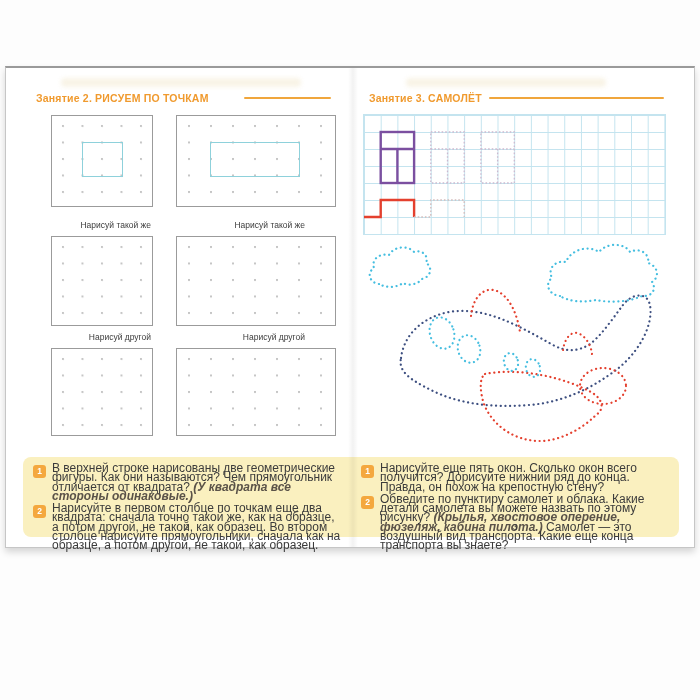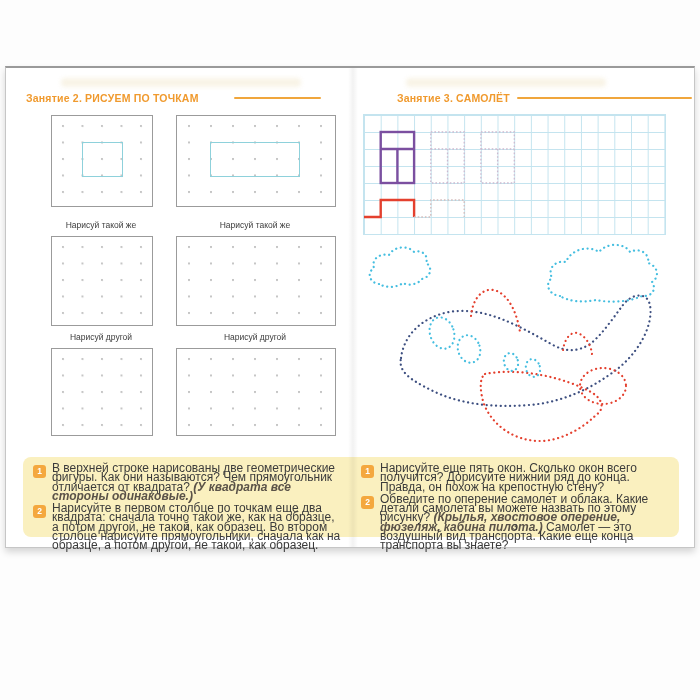--- a/index.html
+++ b/index.html
@@ -11,39 +11,39 @@
   .gutter{position:absolute;left:342px;top:0;width:10px;height:100%;
           background:linear-gradient(to right,rgba(0,0,0,0) ,rgba(0,0,0,0.05) 50%,rgba(0,0,0,0));}
   
   .ghost{position:absolute;height:9px;border-radius:4px;background:#e8d7a8;opacity:.28;filter:blur(2px);}
   .ghost-left{left:55px;top:10px;width:240px;}
   .ghost-right{left:400px;top:10px;width:200px;}
 
   .header{position:absolute;display:flex;align-items:center;height:14px;}
   .header .htxt{color:#f09a2e;font-size:10.5px;font-weight:bold;letter-spacing:.2px;white-space:nowrap;}
   .header .rule{flex:1;border-top:2px solid #f0a63c;margin-left:7px;border-radius:1px;}
-  .header.hl{left:20px;top:23px;width:295px;gap:28px;}
-  .header.hr{left:363px;top:23px;width:295px;margin-left:28px;}
+  .header.hl{left:30px;top:23px;width:295px;gap:28px;}
+  .header.hr{left:363px;top:23px;width:295px;}
 
   
   .box{position:absolute;background:#ffffff;border:1.5px solid #9b9b9b;}
   .dots5{background-image:radial-gradient(circle at 2px 2px,#c6c6c6 1.2px,rgba(0,0,0,0) 1.5px);
          background-size:19.5px 16.5px;background-position:9px 8px;}
   .dots7{background-image:radial-gradient(circle at 2px 2px,#c6c6c6 1.2px,rgba(0,0,0,0) 1.5px);
          background-size:22px 16.5px;background-position:10px 8px;}
   .b1a{left:45px;top:47px;width:100px;height:90px;}
   .b1b{left:170px;top:47px;width:158px;height:90px;}
   .b2a{left:45px;top:168px;width:100px;height:88px;}
   .b2b{left:170px;top:168px;width:158px;height:88px;}
   .b3a{left:45px;top:280px;width:100px;height:86px;}
   .b3b{left:170px;top:280px;width:158px;height:86px;}
   .shape{position:absolute;border:1.6px solid #8ed1db;}
   .shape.sq{left:29.5px;top:25.5px;width:39px;height:33px;}
   .shape.rect{left:33px;top:25.5px;width:88px;height:33px;}
-  .boxlabel{position:absolute;width:100px;text-align:center;font-size:8.5px;color:#3d3d3d;}
+  .boxlabel{position:absolute;width:100px;text-align:right;font-size:8.5px;color:#3d3d3d;}
   .l2a{left:45px;top:152px;}  .l2b{left:199px;top:152px;}
   .l3a{left:45px;top:264px;}  .l3b{left:199px;top:264px;}
 
   
   .grid{position:absolute;left:357px;top:46px;width:301px;height:119px;
         border:1px solid #c4e4ef;
         background-image:linear-gradient(to right,#c4e4ef 1px,rgba(0,0,0,0) 1px),
                          linear-gradient(to bottom,#c4e4ef 1px,rgba(0,0,0,0) 1px);
         background-size:16.7px 17px;}
   .grid svg{position:absolute;left:0;top:0;}
@@ -159,21 +159,21 @@
         </div>
         <div class="pnum">2</div>
       </div>
       <div class="tcol">
         <div class="task">
           <div class="badge">1</div>
           <div class="ttext"><span>Нарисуйте еще пять окон. Сколько окон всего получится? Дорисуйте нижний ряд до конца. Правда, он похож на крепостную стену?</span></div>
         </div>
         <div class="task">
           <div class="badge">2</div>
-          <div class="ttext"><span>Обведите по оперение самолет и облака. Какие детали самолета вы можете назвать по этому рисунку? </span><span class="ans">(Крылья, хвостовое оперение, фюзеляж, кабина пилота.)</span><span> Самолет — это воздушный вид транспорта. Какие еще конца транспорта вы знаете?</span></div>
+          <div class="ttext"><span>Обведите по пунктиру самолет и облака. Какие детали самолета вы можете назвать по этому рисунку? </span><span class="ans">(Крылья, хвостовое оперение, фюзеляж, кабина пилота.)</span><span> Самолет — это воздушный вид транспорта. Какие еще конца транспорта вы знаете?</span></div>
         </div>
         <div class="pnum">3</div>
       </div>
     </div>
 
     <div class="gutter"></div>
   </div>
 </div>
 
 </body></html>

